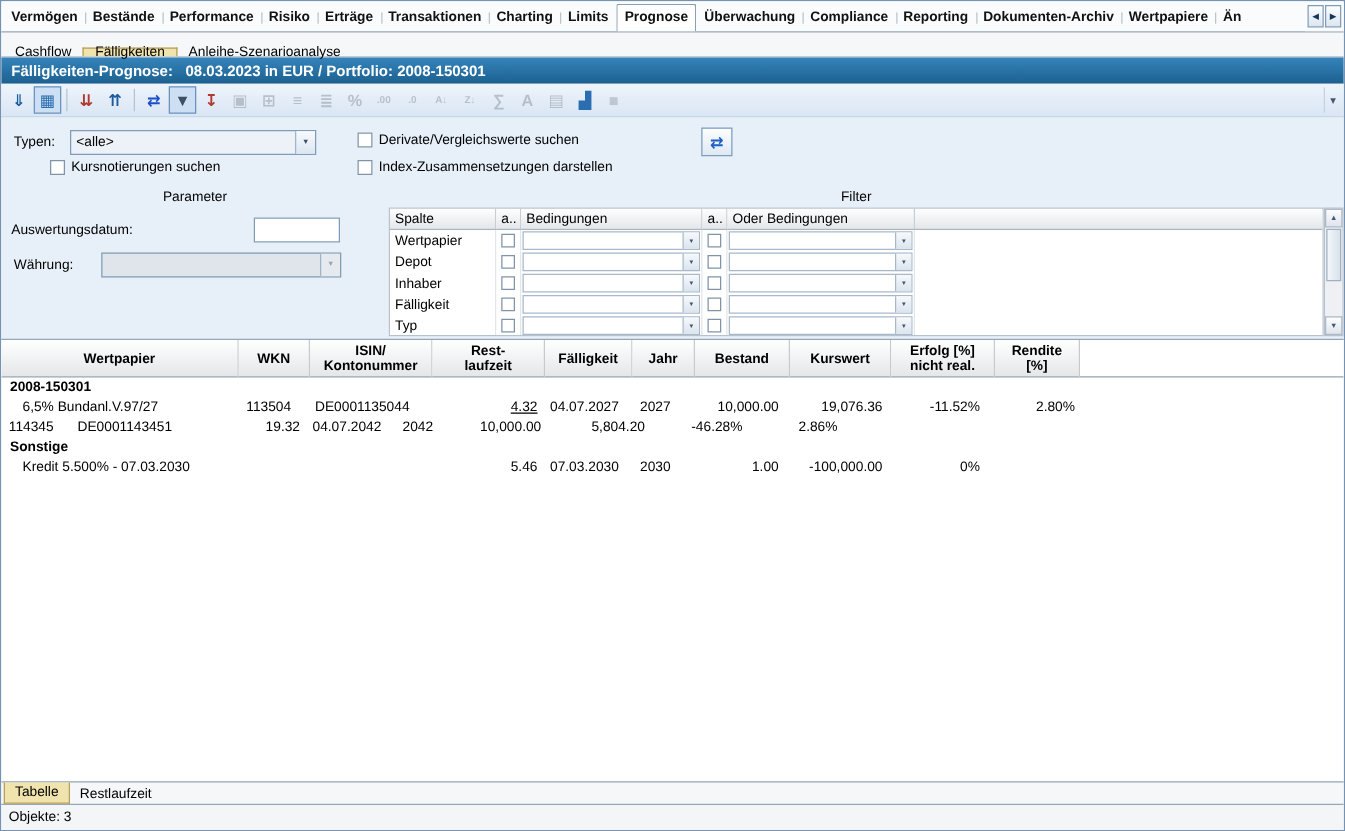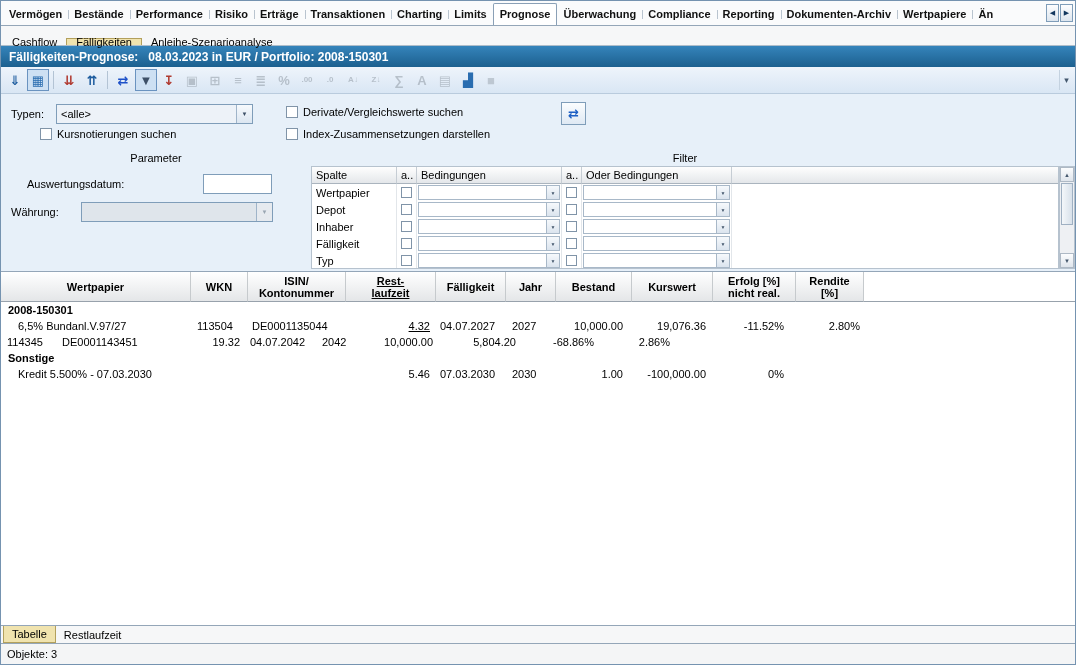--- a/index.html
+++ b/index.html
@@ -220,21 +220,21 @@
     </div>
 
     <div class="cbrow" style="left:285px;top:34px">
       <div class="cb"></div>
       <span>Index-Zusammensetzungen darstellen</span>
     </div>
 
     <div class="section-label" style="left:0;width:310px;top:58px">Parameter</div>
     <div class="section-label" style="left:310px;width:748px;top:58px">Filter</div>
 
-    <span class="flabel" style="left:26px;top:84px">Auswertungsdatum:</span>
+    <span class="flabel" style="left:8px;top:84px">Auswertungsdatum:</span>
     <input class="txt" style="left: 202px; top: 80px; width: 69px;" value="">
 
     <span class="flabel" style="left:10px;top:112px">Währung:</span>
     <div class="combo disabled" style="left:80px;top:108px;width:192px">
       <span class="combo-val"></span>
       <span class="combo-btn">▼</span>
     </div>
 
     <div id="filterGrid">
       <div id="filterGridHead">
@@ -371,21 +371,21 @@
         </div>
     </div>
   </div>
 
   <div id="tableArea">
     <div id="tblHead">
         <div class="th" style="width: 190px;">Wertpapier</div>
         <div class="th" style="width: 57px;">WKN</div>
         <div class="th" style="width: 98px;">ISIN/
 Kontonummer</div>
-        <div class="th" style="width: 90px; text-decoration: underline;">Rest-
+        <div class="th" style="width: 90px;">Rest-
 laufzeit</div>
         <div class="th" style="width: 70px;">Fälligkeit</div>
         <div class="th" style="width: 50px;">Jahr</div>
         <div class="th" style="width: 76px;">Bestand</div>
         <div class="th" style="width: 81px;">Kurswert</div>
         <div class="th" style="width: 83px;">Erfolg [%]
 nicht real.</div>
         <div class="th" style="width: 68px;">Rendite
 [%]</div>
         <div class="th-fill"></div>
@@ -407,21 +407,21 @@
           <div class="td" style="width: 68px; justify-content: flex-end; padding-left: 0px; padding-right: 4px;">2.80%</div>
         </div>
         <div class="tr">
           <div class="td" style="width: 57px; justify-content: flex-start; padding-left: 6px; padding-right: 0px;">114345</div>
           <div class="td" style="width: 98px; justify-content: flex-start; padding-left: 4px; padding-right: 0px;">DE0001143451</div>
           <div class="td" style="width: 90px; justify-content: flex-end; padding-left: 0px; padding-right: 6px;">19.32</div>
           <div class="td" style="width: 70px; justify-content: flex-start; padding-left: 4px; padding-right: 0px;">04.07.2042</div>
           <div class="td" style="width: 50px; justify-content: flex-start; padding-left: 6px; padding-right: 0px;">2042</div>
           <div class="td" style="width: 76px; justify-content: flex-end; padding-left: 0px; padding-right: 9px;">10,000.00</div>
           <div class="td" style="width: 81px; justify-content: flex-end; padding-left: 0px; padding-right: 7px;">5,804.20</div>
-          <div class="td" style="width: 83px; justify-content: flex-end; padding-left: 0px; padding-right: 12px;">-68.86%</div>
+          <div class="td" style="width: 83px; justify-content: flex-end; padding-left: 0px; padding-right: 12px;">-46.28%</div>
           <div class="td" style="width: 68px; justify-content: flex-end; padding-left: 0px; padding-right: 4px;">2.86%</div>
         </div>
         <div class="tr">
           <div class="td group">Sonstige</div>
         </div>
         <div class="tr">
           <div class="td" style="width: 190px; justify-content: flex-start; padding-left: 17px; padding-right: 0px;">Kredit 5.500% - 07.03.2030</div>
           <div class="td" style="width: 57px; justify-content: flex-start; padding-left: 6px; padding-right: 0px;"></div>
           <div class="td" style="width: 98px; justify-content: flex-start; padding-left: 4px; padding-right: 0px;"></div>
           <div class="td" style="width: 90px; justify-content: flex-end; padding-left: 0px; padding-right: 6px;">5.46</div>

